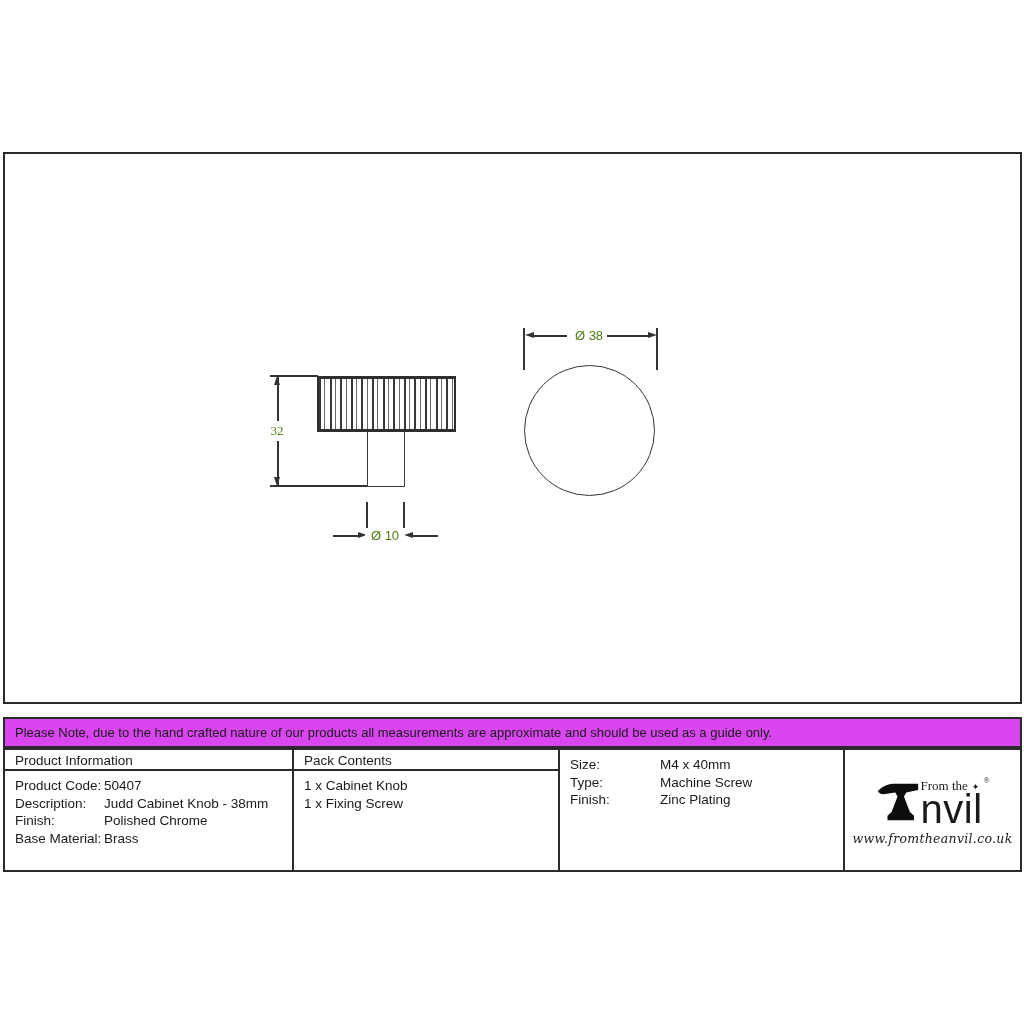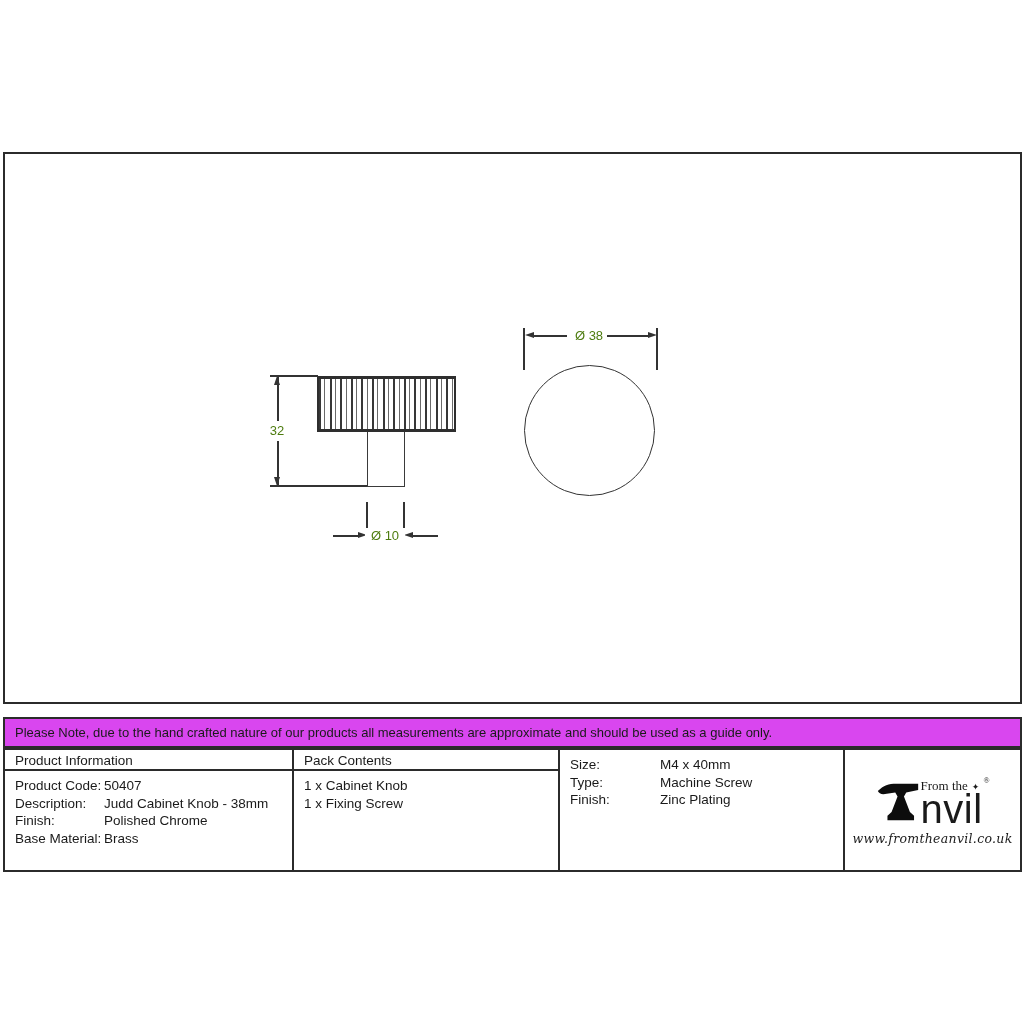--- a/index.html
+++ b/index.html
@@ -91,21 +91,21 @@
     <div class="knob-body"></div>
     <div class="knob-shaft"></div>
 
     <div>
       <div class="hline" style="left:265px;top:221px;width:48px;height:1.5px;"></div>
       <div class="hline" style="left:265px;top:331px;width:97px;height:1.5px;"></div>
       <div class="vline" style="left:272px;top:223px;width:1.5px;height:44px;"></div>
       <div class="vline" style="left:272px;top:287px;width:1.5px;height:44px;"></div>
       <div class="arr up" style="left:269px;top:222px;"></div>
       <div class="arr down" style="left:269px;top:323px;"></div>
-      <span class="dim-label" style="left:256px;top:269px;width:32px;">32</span>
+      <span class="dim-label" style="left:256px;top:269px;width:32px;font-family:Liberation Serif, serif;">32</span>
     </div>
 
     <div>
       <div class="vline" style="left:361px;top:348px;width:1.5px;height:42px;"></div>
       <div class="vline" style="left:398px;top:348px;width:1.5px;height:42px;"></div>
       <div class="hline" style="left:328px;top:381px;width:26px;height:1.5px;"></div>
       <div class="arr right" style="left:353px;top:378px;"></div>
       <div class="hline" style="left:407px;top:381px;width:26px;height:1.5px;"></div>
       <div class="arr left" style="left:399px;top:378px;"></div>
       <span class="dim-label" style="left:360px;top:374px;width:40px;">Ø 10</span>

